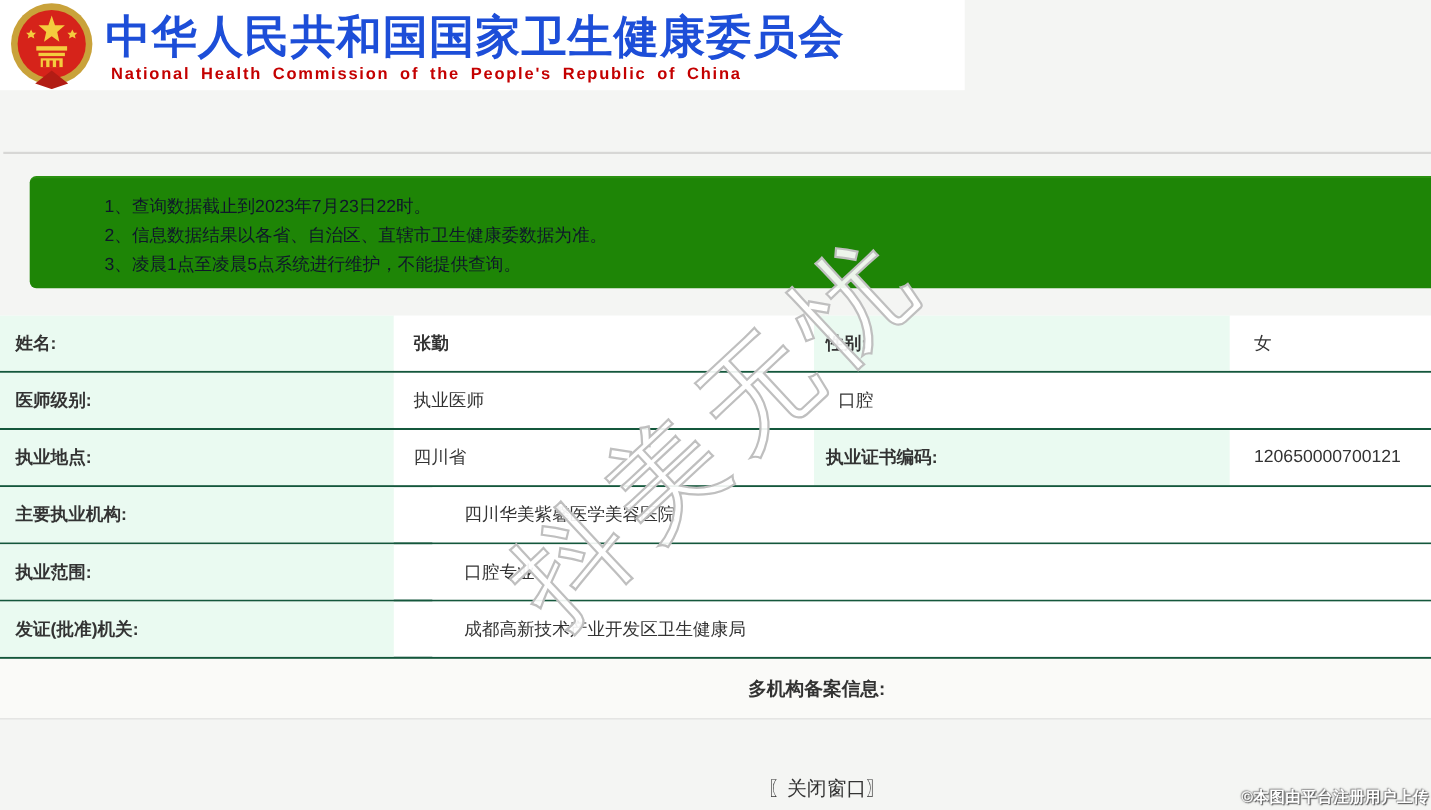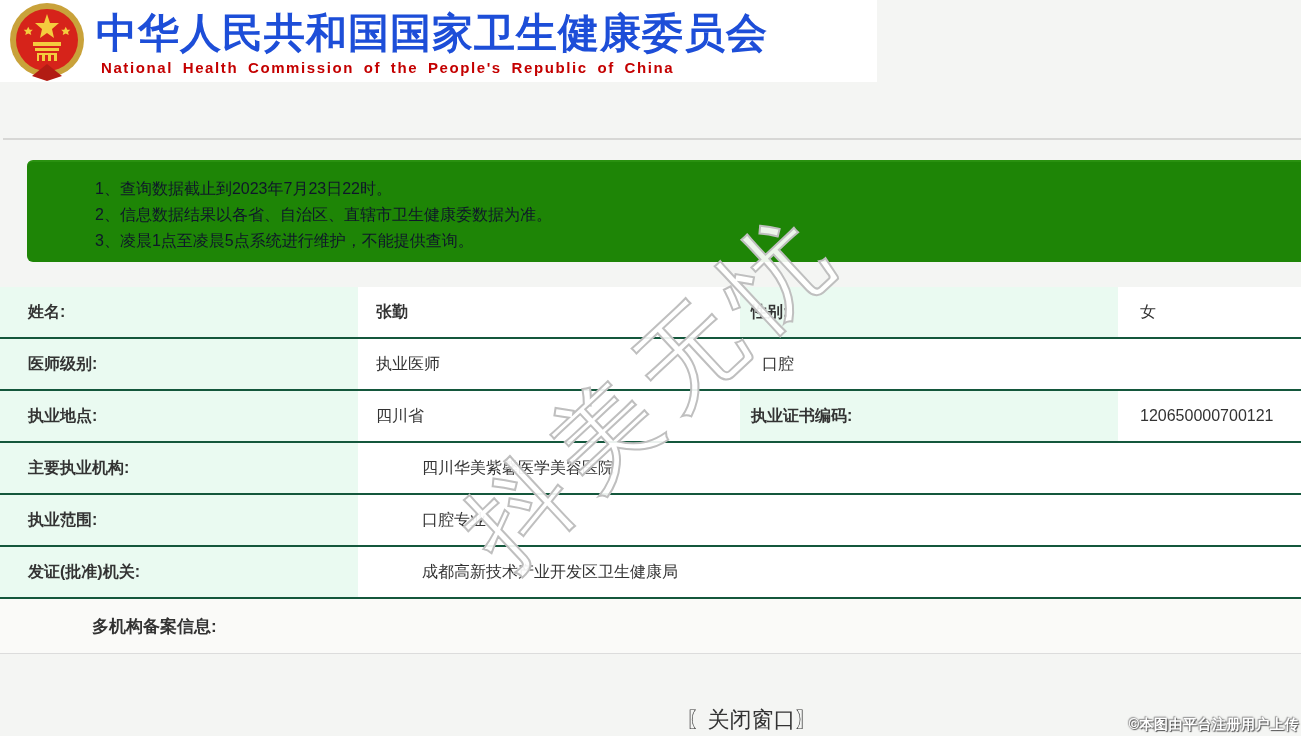--- a/index.html
+++ b/index.html
@@ -21,40 +21,40 @@
             background:#1e8506; border-radius:6px 0 0 6px; padding:14px 0 0 68px;
             border-top:2px solid #2a9110; }
   .notice-line { color:#0f172a; font-size:16px; line-height:26px; white-space:nowrap; }
 
   
   .table { position:absolute; left:0; right:0; top:287px; }
   .row { display:flex; width:100%; height:52px; border-bottom:2px solid #14573c; background:#ffffff; }
   .row:last-child { height:55px; border-bottom:1px solid #dcdcdc; background:#fafaf8; }
   .cell { display:flex; align-items:center; font-size:16px; color:#333333; overflow:hidden; }
   .lab  { font-weight:bold; background:#eafaf1; }
-  .c1 { width:358px; padding-left:28px; }
+  .c1 { width:358px; padding-left:14px; }
   .c2 { width:382px; padding-left:18px; background:#ffffff; }
   .c3 { width:378px; padding-left:11px; }
   .c4 { flex:1; padding-left:22px; background:#ffffff; }
   .cspan { flex:1; padding-left:29px; background:#ffffff;margin-left:35px; }
   .bold-val { font-weight:bold; }
-  .footer-row { justify-content:flex-start; width:100%; font-weight:bold; font-size:17px; color:#333; }
+  .footer-row { justify-content:center; width:100%; font-weight:bold; font-size:17px; color:#333; }
   .footer-row-inner { position:relative; left:92px; }
 
   
   .wm-diagonal { position:absolute; left:398px; top:322px; width:510px; text-align:center;
                  transform:rotate(-43deg); transform-origin:center;
                  font-size:102px; letter-spacing:14px; white-space:nowrap;
                  color:rgba(255,255,255,0.92);
                  -webkit-text-stroke:2px #bfbfbf; text-stroke:2px #bfbfbf;
                  pointer-events:none; z-index:5; }
 
   
   .close-wrap { position:absolute; left:0; right:0; top:705px; text-align:center; }
-  .close-link { position:relative; left:101px; font-size:22px; color:#333333;
+  .close-link { position:relative; left:101px; font-size:18px; color:#333333;
                 text-decoration:none; cursor:pointer; }
 
   
   .photo-credit { position:absolute; right:2px; bottom:2px; font-size:14px; font-weight:bold;
                   color:#ffffff; letter-spacing:0.5px;
                   text-shadow:1px 1px 1px #555, -1px -1px 1px #999, 0 0 2px #666;margin-top:48px; }
 </style>
 </head>
 <body>
 

